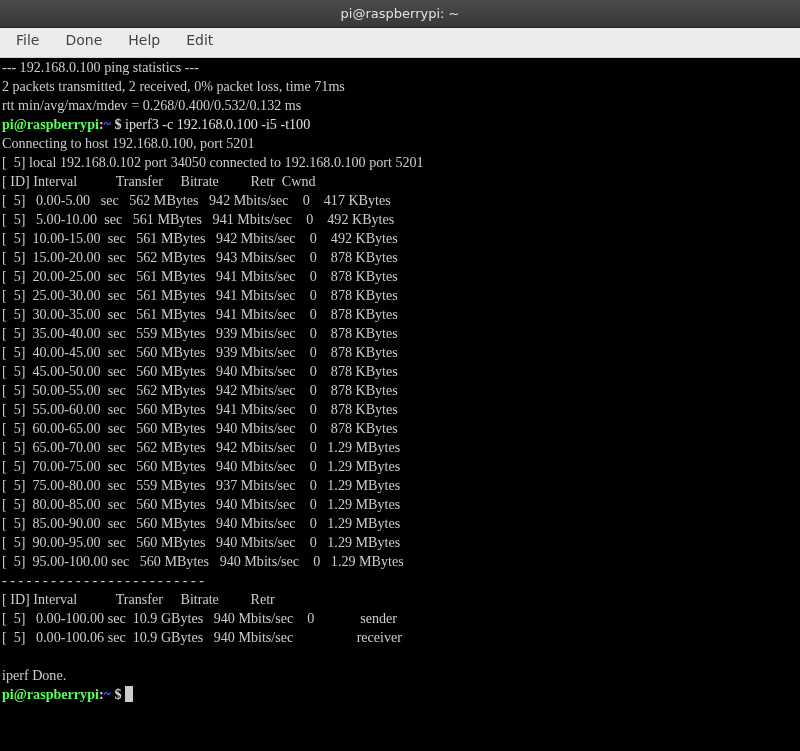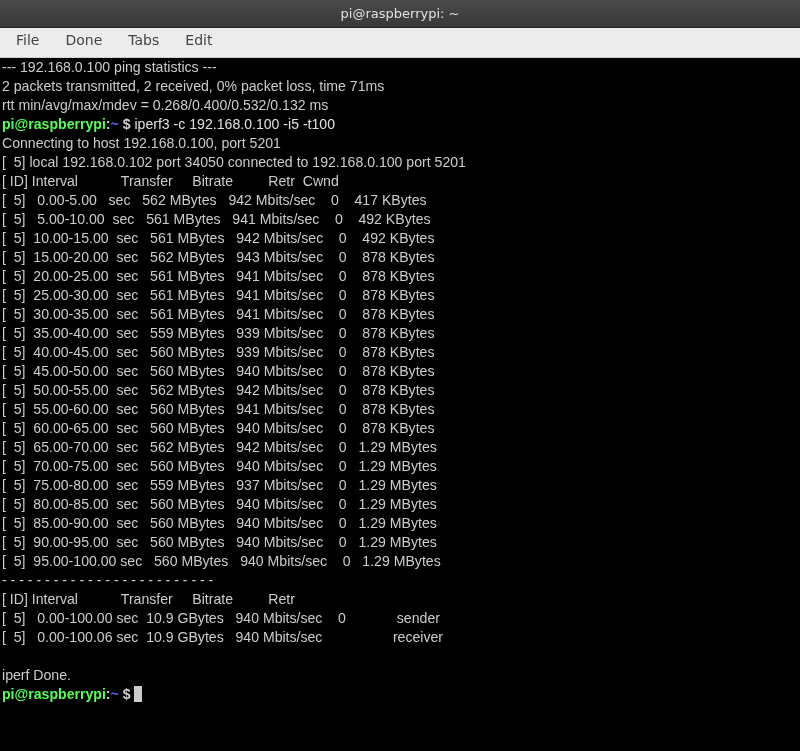--- a/index.html
+++ b/index.html
@@ -31,21 +31,21 @@
     color: #444;
     font-size: 14px;
   }
   .menu-item {
     padding: 4px 12px;
     cursor: pointer;
   }
   .terminal {
     background: #000;
     color: #ccc;
-    font-family: Liberation Sans, sans-serif;
+    font-family: Liberation Serif, serif;
     font-size: 14.1px;
     line-height: 19px;
     padding: 0px 2px 4px 2px;
     height: calc(751px - 58px);
     white-space: pre;
     overflow: hidden;
   }
   .prompt-user { color: #55ff55; font-weight: bold; }
   .prompt-colon { color: #d0d0d0; font-weight: bold; }
   .prompt-path { color: #5c5cff; font-weight: bold; }
@@ -62,21 +62,21 @@
 </head>
 <body>
 
 <div class="titlebar">
   <span>pi@raspberrypi: ~</span>
 </div>
 
 <div class="menubar">
   <div class="menu-item">File</div>
   <div class="menu-item">Done</div>
-  <div class="menu-item">Tabs</div>
+  <div class="menu-item">Help</div>
   <div class="menu-item">Edit</div>
 </div>
 
 <div class="terminal"><span>--- 192.168.0.100 ping statistics ---</span>
 <span>2 packets transmitted, 2 received, 0% packet loss, time 71ms</span>
 <span>rtt min/avg/max/mdev = 0.268/0.400/0.532/0.132 ms</span>
 <span class="prompt-user">pi@raspberrypi</span><span class="prompt-colon">:</span><span class="prompt-path">~ </span><span class="prompt-dollar">$ </span><span class="cmd">iperf3 -c 192.168.0.100 -i5 -t100</span>
 <span>Connecting to host 192.168.0.100, port 5201</span>
 <span>[  5] local 192.168.0.102 port 34050 connected to 192.168.0.100 port 5201</span>
 <span>[ ID] Interval           Transfer     Bitrate         Retr  Cwnd</span>

